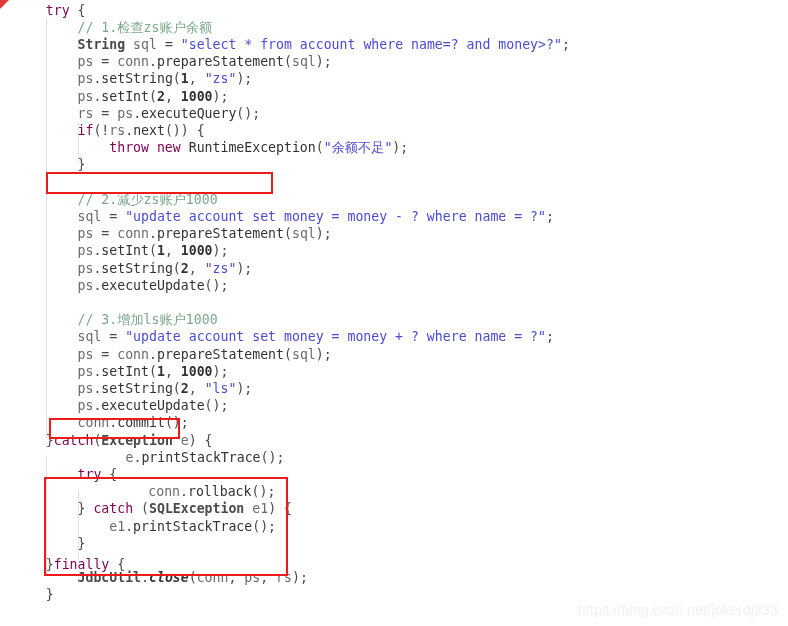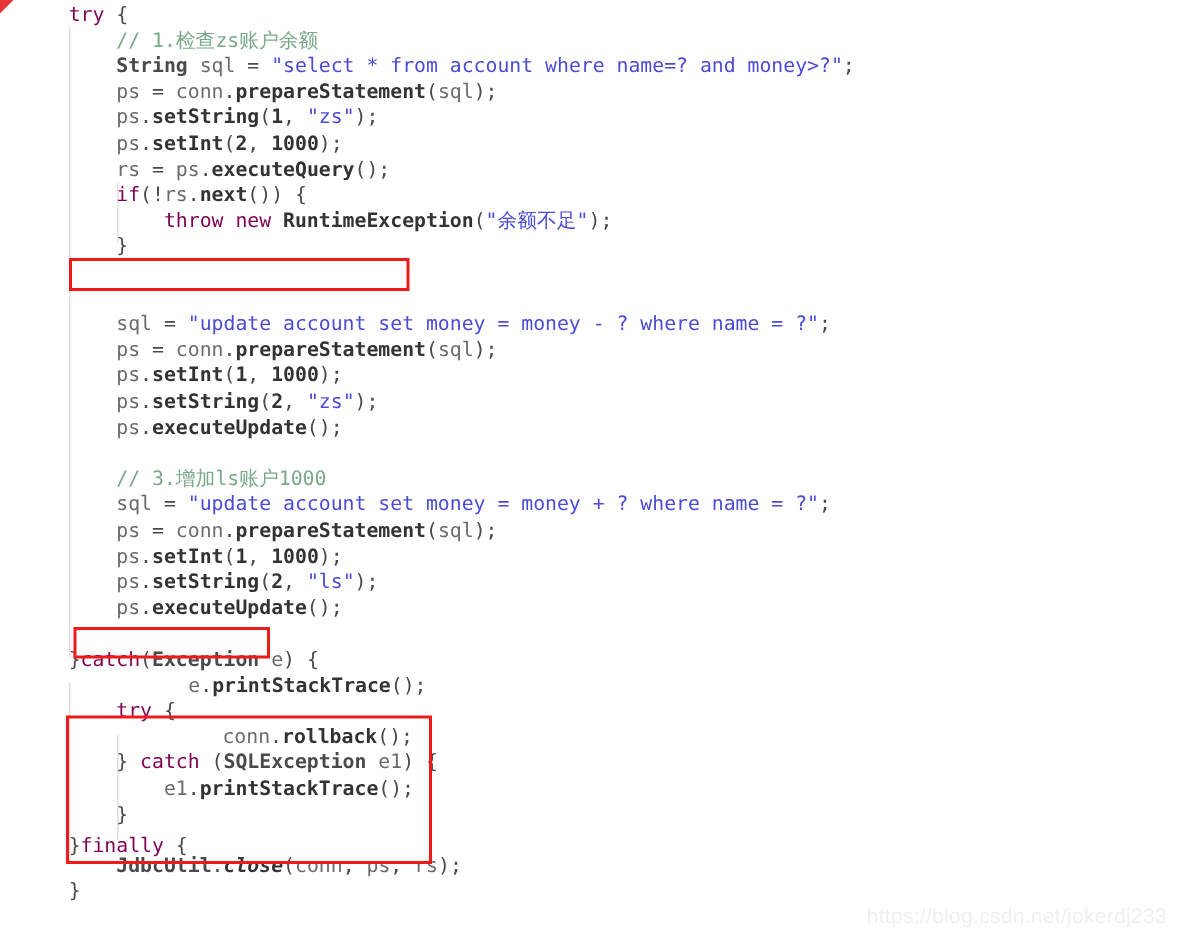--- a/index.html
+++ b/index.html
@@ -49,21 +49,21 @@
     letter-spacing: 0px;
   }
   .ind {
     display: inline-block;
     white-space: pre;
   }
   
   .kw      { color: #7f0055; font-weight: normal; }
   .plain   { color: #4a4a4a; }
   .ident   { color: #6b6b6b; }
-  .method  { color: #333333; font-weight: bold; }
+  .method  { color: #333333; font-weight: normal; }
   .str     { color: #4b4bd6; }
   .strcn   { color: #4b4bd6; }
   .num     { color: #333333; font-weight: bold; }
   .cmt     { color: #7aa98a; }
   .cmtcn   { color: #7aa98a; }
   .type    { color: #4a4a4a; font-weight: bold; }
   .italicm { color: #333333; font-style: italic; font-weight: bold; }
 
   
   .guide {
@@ -108,32 +108,34 @@
       <div class="line" style="top: 1.5px;"><span class="ind" style="width: 45.76px;"></span><span class="kw">try</span><span class="plain"> {</span></div>
       <div class="line" style="top: 18.7px;"><span class="ind" style="width: 77.52px;"></span><span class="cmt">// 1.</span><span class="cmtcn">检查</span><span class="cmt">zs</span><span class="cmtcn">账户余额</span></div>
       <div class="line" style="top: 35.9px;"><span class="ind" style="width: 77.52px;"></span><span class="type">String</span><span class="plain"> </span><span class="ident">sql</span><span class="plain"> = </span><span class="str">"select * from account where name=? and money&gt;?"</span><span class="plain">;</span></div>
       <div class="line" style="top: 53.1px;"><span class="ind" style="width: 77.52px;"></span><span class="ident">ps</span><span class="plain"> = </span><span class="ident">conn</span><span class="plain">.</span><span class="method">prepareStatement</span><span class="plain">(</span><span class="ident">sql</span><span class="plain">);</span></div>
       <div class="line" style="top: 70.3px;"><span class="ind" style="width: 77.52px;"></span><span class="ident">ps</span><span class="plain">.</span><span class="method">setString</span><span class="plain">(</span><span class="num">1</span><span class="plain">, </span><span class="str">"zs"</span><span class="plain">);</span></div>
       <div class="line" style="top: 87.5px;"><span class="ind" style="width: 77.52px;"></span><span class="ident">ps</span><span class="plain">.</span><span class="method">setInt</span><span class="plain">(</span><span class="num">2</span><span class="plain">, </span><span class="num">1000</span><span class="plain">);</span></div>
       <div class="line" style="top: 104.7px;"><span class="ind" style="width: 77.52px;"></span><span class="ident">rs</span><span class="plain"> = </span><span class="ident">ps</span><span class="plain">.</span><span class="method">executeQuery</span><span class="plain">();</span></div>
       <div class="line" style="top: 121.9px;"><span class="ind" style="width: 77.52px;"></span><span class="kw">if</span><span class="plain">(!</span><span class="ident">rs</span><span class="plain">.</span><span class="method">next</span><span class="plain">()) {</span></div>
       <div class="line" style="top: 139.1px;"><span class="ind" style="width: 109.28px;"></span><span class="kw">throw</span><span class="plain"> </span><span class="kw">new</span><span class="plain"> </span><span class="method">RuntimeException</span><span class="plain">(</span><span class="strcn">"余额不足"</span><span class="plain">);</span></div>
       <div class="line" style="top: 156.3px;"><span class="ind" style="width: 77.52px;"></span><span class="plain">}</span></div>
+      <div class="line" style="top: 190.7px;"><span class="ind" style="width: 77.52px;"></span><span class="cmt">// 2.</span><span class="cmtcn">减少</span><span class="cmt">zs</span><span class="cmtcn">账户</span><span class="cmt">1000</span></div>
       <div class="line" style="top: 207.9px;"><span class="ind" style="width: 77.52px;"></span><span class="ident">sql</span><span class="plain"> = </span><span class="str">"update account set money = money - ? where name = ?"</span><span class="plain">;</span></div>
       <div class="line" style="top: 225.1px;"><span class="ind" style="width: 77.52px;"></span><span class="ident">ps</span><span class="plain"> = </span><span class="ident">conn</span><span class="plain">.</span><span class="method">prepareStatement</span><span class="plain">(</span><span class="ident">sql</span><span class="plain">);</span></div>
       <div class="line" style="top: 242.3px;"><span class="ind" style="width: 77.52px;"></span><span class="ident">ps</span><span class="plain">.</span><span class="method">setInt</span><span class="plain">(</span><span class="num">1</span><span class="plain">, </span><span class="num">1000</span><span class="plain">);</span></div>
       <div class="line" style="top: 259.5px;"><span class="ind" style="width: 77.52px;"></span><span class="ident">ps</span><span class="plain">.</span><span class="method">setString</span><span class="plain">(</span><span class="num">2</span><span class="plain">, </span><span class="str">"zs"</span><span class="plain">);</span></div>
       <div class="line" style="top: 276.7px;"><span class="ind" style="width: 77.52px;"></span><span class="ident">ps</span><span class="plain">.</span><span class="method">executeUpdate</span><span class="plain">();</span></div>
       <div class="line" style="top: 293.9px;"><span class="ind" style="width: 14px;"></span><span class="plain"></span></div>
       <div class="line" style="top: 311.1px;"><span class="ind" style="width: 77.52px;"></span><span class="cmt">// 3.</span><span class="cmtcn">增加</span><span class="cmt">ls</span><span class="cmtcn">账户</span><span class="cmt">1000</span></div>
       <div class="line" style="top: 328.3px;"><span class="ind" style="width: 77.52px;"></span><span class="ident">sql</span><span class="plain"> = </span><span class="str">"update account set money = money + ? where name = ?"</span><span class="plain">;</span></div>
       <div class="line" style="top: 345.5px;"><span class="ind" style="width: 77.52px;"></span><span class="ident">ps</span><span class="plain"> = </span><span class="ident">conn</span><span class="plain">.</span><span class="method">prepareStatement</span><span class="plain">(</span><span class="ident">sql</span><span class="plain">);</span></div>
       <div class="line" style="top: 362.7px;"><span class="ind" style="width: 77.52px;"></span><span class="ident">ps</span><span class="plain">.</span><span class="method">setInt</span><span class="plain">(</span><span class="num">1</span><span class="plain">, </span><span class="num">1000</span><span class="plain">);</span></div>
       <div class="line" style="top: 379.9px;"><span class="ind" style="width: 77.52px;"></span><span class="ident">ps</span><span class="plain">.</span><span class="method">setString</span><span class="plain">(</span><span class="num">2</span><span class="plain">, </span><span class="str">"ls"</span><span class="plain">);</span></div>
       <div class="line" style="top: 397.1px;"><span class="ind" style="width: 77.52px;"></span><span class="ident">ps</span><span class="plain">.</span><span class="method">executeUpdate</span><span class="plain">();</span></div>
+      <div class="line" style="top: 414.3px;"><span class="ind" style="width: 77.52px;"></span><span class="ident">conn</span><span class="plain">.</span><span class="method">commit</span><span class="plain">();</span></div>
       <div class="line" style="top: 431.5px;"><span class="ind" style="width: 45.76px;"></span><span class="plain">}</span><span class="kw">catch</span><span class="plain">(</span><span class="type">Exception</span><span class="plain"> </span><span class="ident">e</span><span class="plain">) {</span></div>
       <div class="line" style="top: 448.7px; margin-left: 48px;"><span class="ind" style="width: 77.52px;"></span><span class="ident">e</span><span class="plain">.</span><span class="method">printStackTrace</span><span class="plain">();</span></div>
       <div class="line" style="top: 465.9px;"><span class="ind" style="width: 77.52px;"></span><span class="kw">try</span><span class="plain"> {</span></div>
       <div class="line" style="top: 483.1px; padding-left: 39px;"><span class="ind" style="width: 109.28px;"></span><span class="ident">conn</span><span class="plain">.</span><span class="method">rollback</span><span class="plain">();</span></div>
       <div class="line" style="top: 500.3px;"><span class="ind" style="width: 77.52px;"></span><span class="plain">} </span><span class="kw">catch</span><span class="plain"> (</span><span class="type">SQLException</span><span class="plain"> </span><span class="ident">e1</span><span class="plain">) {</span></div>
       <div class="line" style="top: 517.5px;"><span class="ind" style="width: 109.28px;"></span><span class="ident">e1</span><span class="plain">.</span><span class="method">printStackTrace</span><span class="plain">();</span></div>
       <div class="line" style="top: 534.7px;"><span class="ind" style="width: 77.52px;"></span><span class="plain">}</span></div>
       <div class="line" style="top: 556px;"><span class="ind" style="width: 45.76px;"></span><span class="plain">}</span><span class="kw">finally</span><span class="plain"> {</span></div>
       <div class="line" style="top: 569.1px;"><span class="ind" style="width: 77.52px;"></span><span class="type">JdbcUtil</span><span class="plain">.</span><span class="italicm">close</span><span class="plain">(</span><span class="ident">conn</span><span class="plain">, </span><span class="ident">ps</span><span class="plain">, </span><span class="ident">rs</span><span class="plain">);</span></div>
       <div class="line" style="top: 586.3px;"><span class="ind" style="width: 45.76px;"></span><span class="plain">}</span></div>

